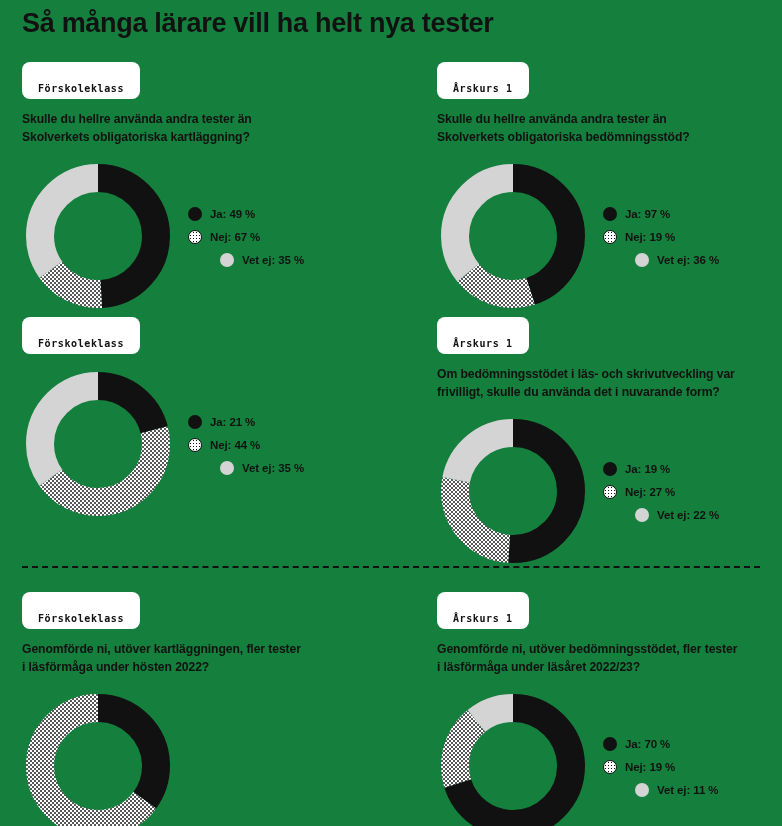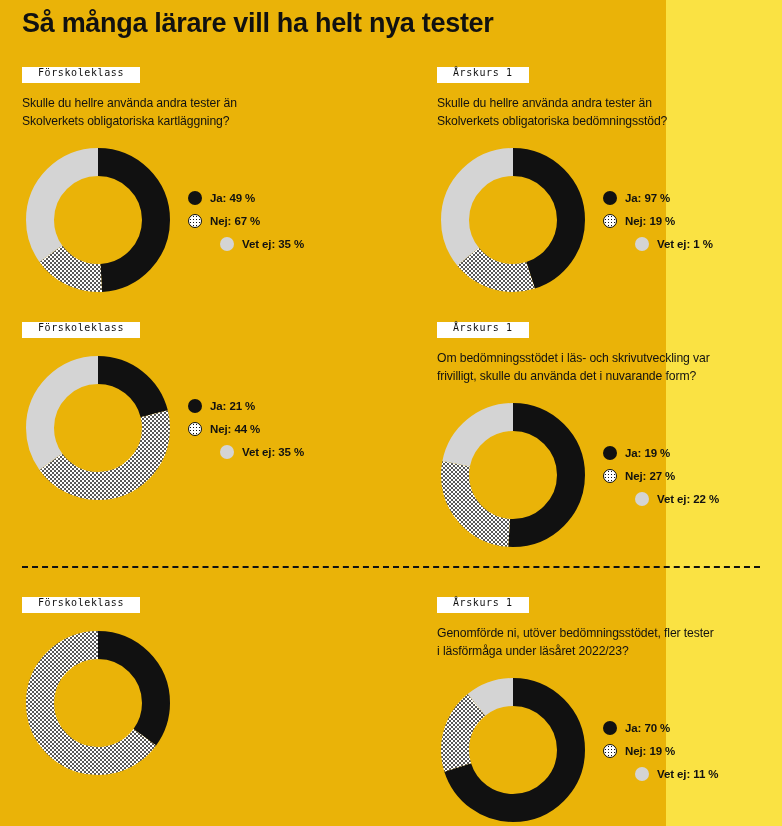--- a/index.html
+++ b/index.html
@@ -7,23 +7,23 @@
   html, body {
     width: 782px;
     height: 826px;
     background: #FAE243;
     font-family: "Liberation Sans", sans-serif;
     overflow: hidden;
   }
 
   #page {
     position: relative;
-    width: 666px;
+    width: 782px;
     height: 826px;
-    background: #eab308;
+    background: #15803d;
   }
 
   
   .title {
     position: absolute;
     left: 22px;
     top: 8px;
     font-size: 27px;
     font-weight: bold;
     color: #111111;
@@ -33,29 +33,30 @@
 
   
   .panel { position: absolute; width: 350px; }
 
   .tag {
     display: inline-block;
     background: #FFFFFF;
     color: #111111;
     font-family: "DejaVu Sans Mono", "Liberation Mono", monospace;
     font-size: 10px;
-    font-weight: normal;
+    font-weight: bold;
     letter-spacing: 0.6px;
-    padding: 0 16px 5px 16px;
+    padding: 21px 16px 5px 16px;
+    border-radius: 8px;
   }
 
   .question {
     margin-top: 12px;
     font-size: 12.2px;
-    font-weight: normal;
+    font-weight: bold;
     color: #111111;
     line-height: 1.45;
     letter-spacing: -0.1px;
     white-space: pre-line;
   }
 
   .chart-row {
     margin-top: 14px;
     display: flex;
     align-items: center;
@@ -174,21 +175,21 @@
           <div class="legend-item">
             <span class="swatch black"></span>
             <span class="legend-label">Ja: 97 %</span>
           </div>
           <div class="legend-item">
             <span class="swatch dots"></span>
             <span class="legend-label">Nej: 19 %</span>
           </div>
           <div class="legend-item">
             <span class="swatch gray"></span>
-            <span class="legend-label">Vet ej: 1 %</span>
+            <span class="legend-label">Vet ej: 36 %</span>
           </div>
         </div>
       </div></div>
   <div class="panel" id="panel-2" style="left:22px;  top:317px;"><div class="tag">Förskoleklass</div><div class="chart-row">
         <div class="donut-wrap">
           <svg width="152" height="152" viewBox="0 0 152 152">
             <defs>
               <pattern id="dots-2" width="4" height="4" patternUnits="userSpaceOnUse">
                 <rect width="4" height="4" fill="#FFFFFF"></rect>
                 <circle cx="1" cy="1" r="0.95" fill="#111111"></circle>
@@ -242,21 +243,22 @@
           </div>
           <div class="legend-item">
             <span class="swatch gray"></span>
             <span class="legend-label">Vet ej: 22 %</span>
           </div>
         </div>
       </div></div>
 
   <div class="divider"></div>
 
-  <div class="panel" id="panel-4" style="left:22px;  top:592px;"><div class="tag">Förskoleklass</div><div class="chart-row">
+  <div class="panel" id="panel-4" style="left:22px;  top:592px;"><div class="tag">Förskoleklass</div><div class="question">Genomförde ni, utöver kartläggningen, fler tester
+i läsförmåga under hösten 2022?</div><div class="chart-row">
         <div class="donut-wrap">
           <svg width="152" height="152" viewBox="0 0 152 152">
             <defs>
               <pattern id="dots-4" width="4" height="4" patternUnits="userSpaceOnUse">
                 <rect width="4" height="4" fill="#FFFFFF"></rect>
                 <circle cx="1" cy="1" r="0.95" fill="#111111"></circle>
                 <circle cx="3" cy="3" r="0.95" fill="#111111"></circle>
               </pattern>
             </defs>
             <circle cx="76" cy="76" r="58" fill="none" stroke="#111111" stroke-width="28" stroke-dasharray="127.5486617357456 236.8760860806704" stroke-dashoffset="0" transform="rotate(-90 76 76)"></circle>

